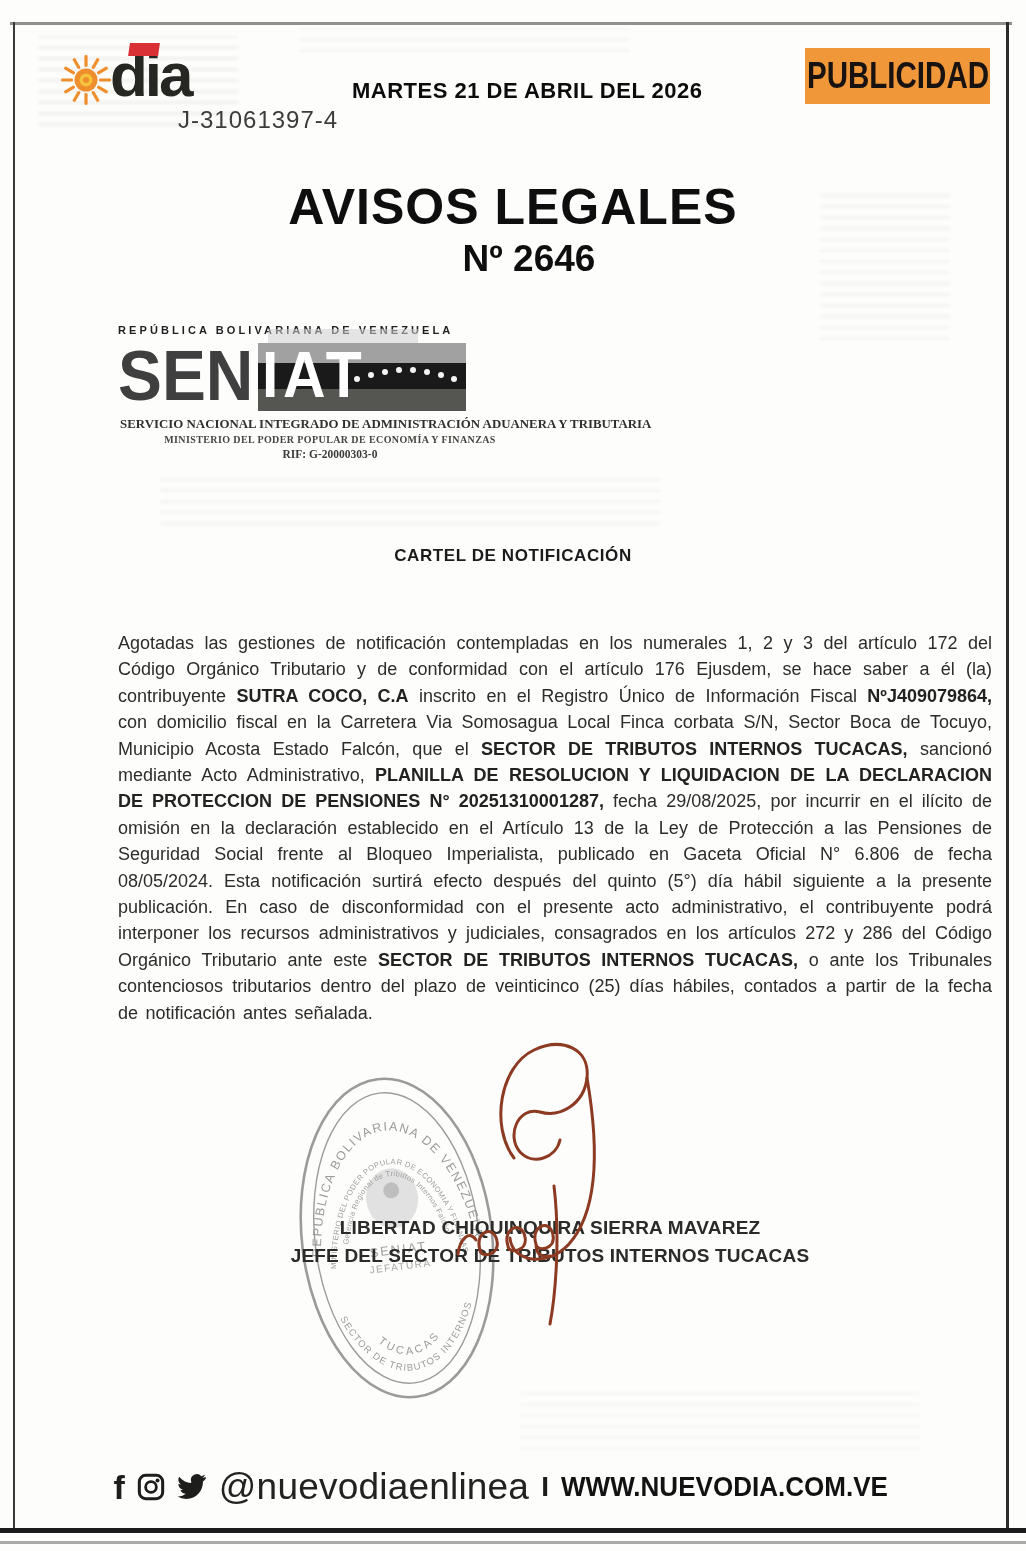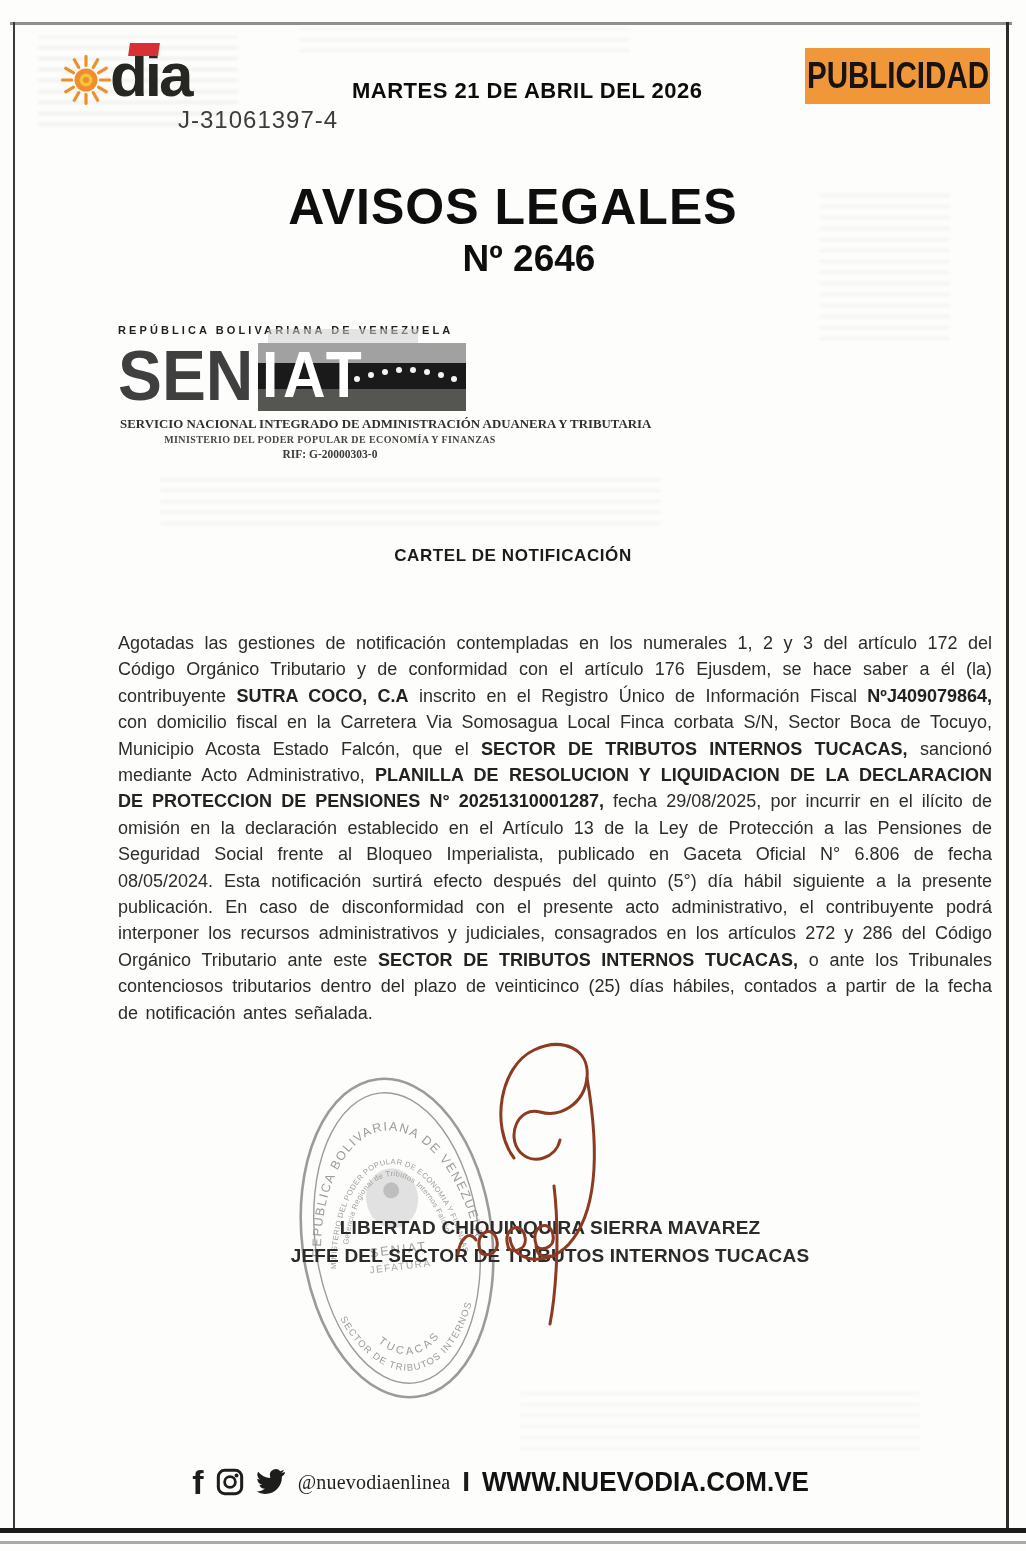--- a/index.html
+++ b/index.html
@@ -69,21 +69,21 @@
   
   .stamp { position:absolute; left:292px; top:1068px; width:210px; height:340px; z-index:1; opacity:.85; filter:blur(.3px); }
   .signer { position:absolute; left:120px; top:1214px; width:860px; text-align:center; z-index:2; color:#2b2b29; }
   .signer div { font-size:19px; font-weight:bold; letter-spacing:.2px; line-height:28px; }
   .signature { position:absolute; left:450px; top:1038px; width:170px; height:290px; z-index:3; }
 
   
   .footer { position:absolute; left:0; top:1466px; width:1026px; display:flex; align-items:center; justify-content:center; gap:10px; }
   .footer .fb { font-size:34px; font-weight:bold; color:#1d1d1b; line-height:30px; margin-right:2px; }
   .footer svg { display:block; }
-  .footer .handle { font-size:20px; color:#222220; letter-spacing:.2px; margin-left:2px;font-family:Liberation Serif, serif; }
+  .footer .handle { font-size:37px; color:#222220; letter-spacing:.2px; margin-left:2px; }
   .footer .sep { font-size:28px; font-weight:bold; color:#1b1b1b; margin:0 2px; }
   .footer .site { font-size:28px; font-weight:bold; color:#121212; letter-spacing:0; transform:scaleX(.93); transform-origin:left center; white-space:nowrap; }
 
   svg text { font-family:"Liberation Sans", sans-serif; }
 </style>
 </head>
 <body>
 
 <div class="page">
 

